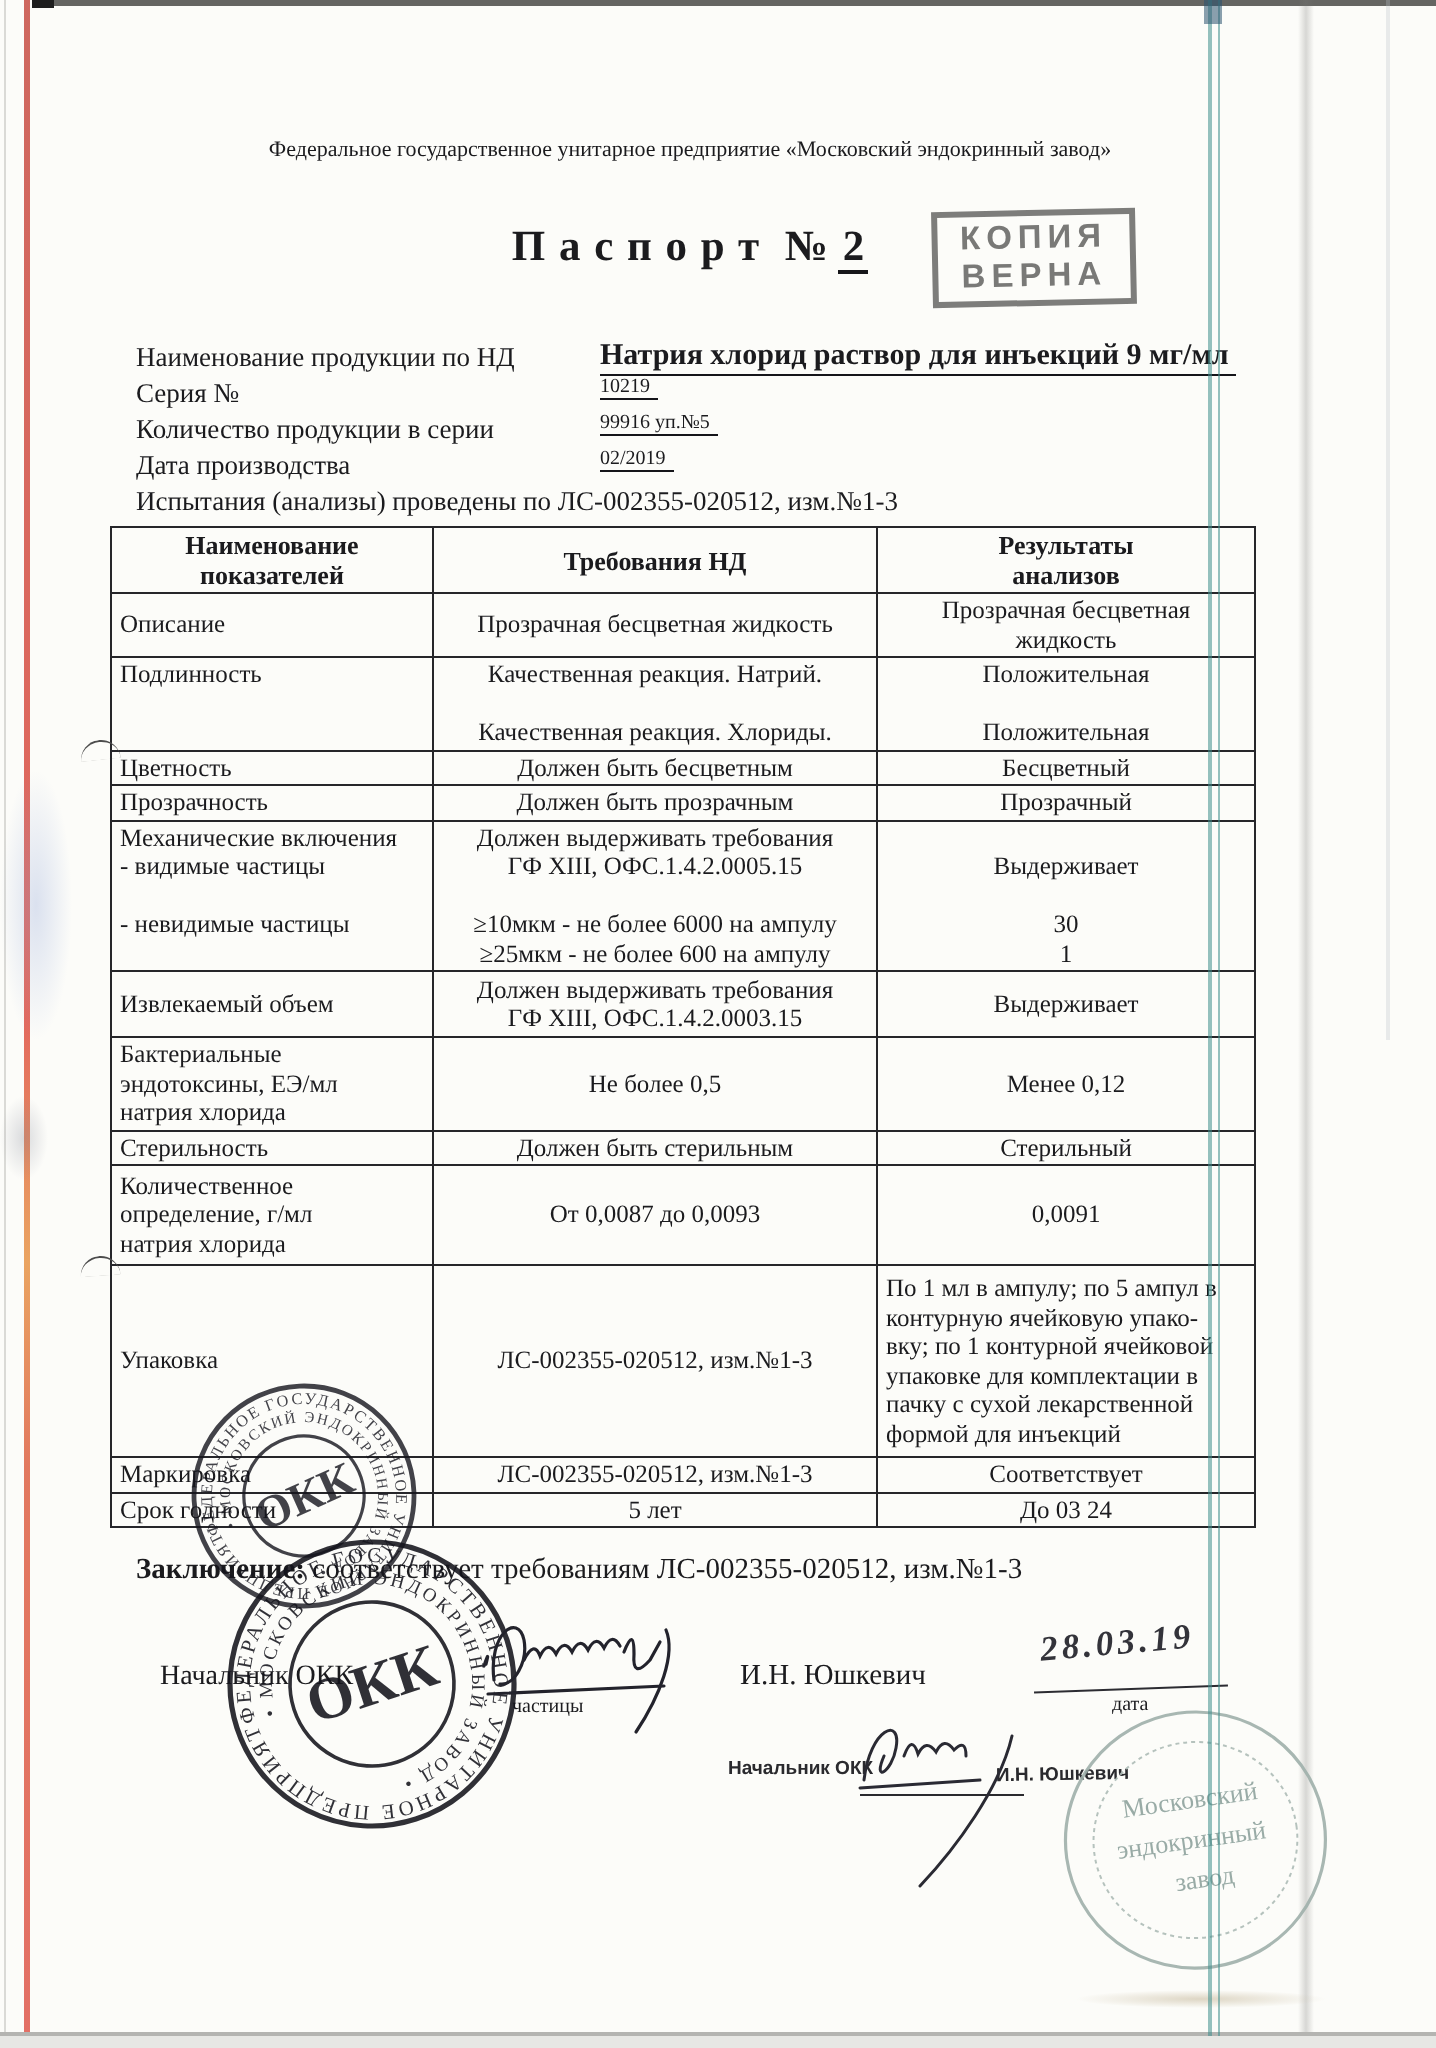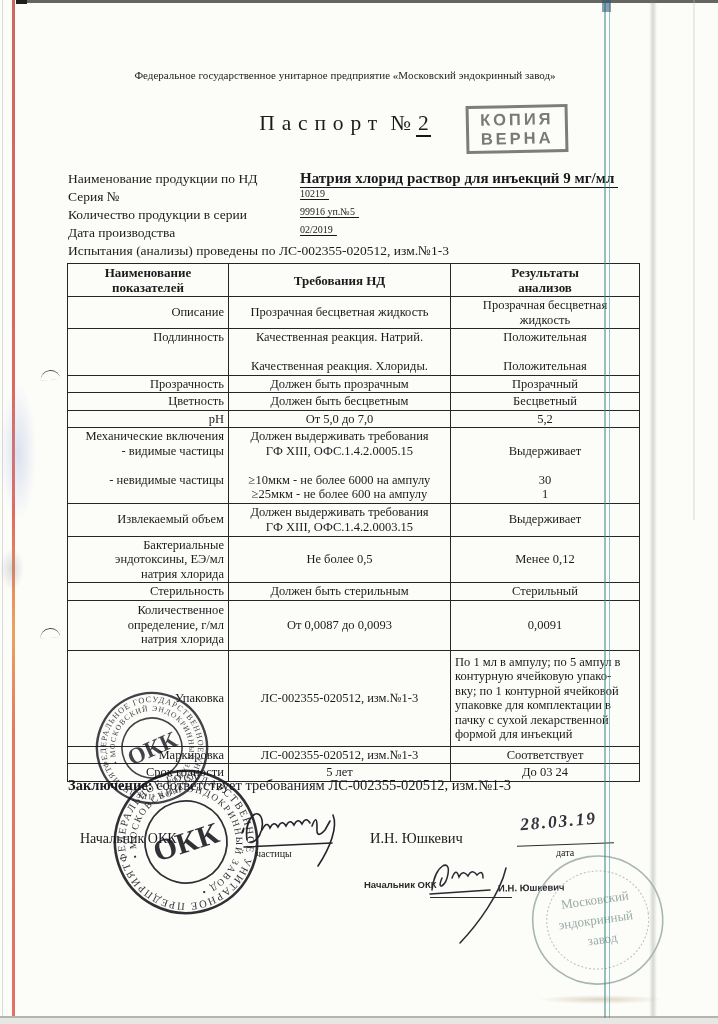--- a/index.html
+++ b/index.html
@@ -22,39 +22,39 @@
     background:radial-gradient(closest-side,rgba(140,162,215,.30),rgba(140,162,215,0));}
   .gray-smear{left:0;top:548px;width:24px;height:42px;
     background:radial-gradient(closest-side,rgba(128,132,148,.28),rgba(128,132,148,0));}
   .pen-arc{width:20px;height:9px;border-top:1.7px solid #4c4c4c;border-radius:50% 50% 0 0/100% 100% 0 0;}
   .bottom-line{left:0;top:1016px;width:718px;height:2px;background:#b4b4b1;}
   .bottom-strip{left:0;top:1018px;width:718px;height:6px;background:#e7e7e4;}
   .beige-smudge{left:538px;top:995px;width:125px;height:9px;border-radius:50%;
     background:radial-gradient(closest-side,rgba(196,182,152,.55),rgba(196,182,152,0));}
   
   .org-line{left:55px;top:69px;width:580px;text-align:center;font-size:11px;}
-  .title-row{left:55px;top:111px;width:580px;text-align:center;font-size:21.5px;font-weight:normal;}
+  .title-row{left:55px;top:111px;width:580px;text-align:center;font-size:21.5px;font-weight:bold;}
   .title-word{letter-spacing:.32em;}
   .title-no{margin-left:6px;}
   .title-num{border-bottom:2px solid #16161a;padding:0 2px;}
   .copy-stamp{left:466px;top:105px;width:96px;height:40px;border:3px solid #70706e;
     transform:rotate(-1.2deg);color:#6b6b69;font-family:"Liberation Sans",sans-serif;
     font-weight:600;font-size:16.5px;letter-spacing:3px;text-align:center;line-height:1.15;
     padding-top:2px;opacity:.9;}
   
   .field-label{left:68px;font-size:13.5px;}
   .field-value{left:300px;font-size:10px;border-bottom:1.3px solid #15151a;padding:0 4px 0 0;}
   .field-value.bold{font-weight:bold;font-size:15px;}
   .tests-line{left:68px;top:243px;font-size:13.5px;}
   
-  table.res{position:absolute;left:67px;top:263px;width:572px;border-collapse:collapse;table-layout:fixed;}
+  table.res{position:absolute;left:55px;top:263px;width:572px;border-collapse:collapse;table-layout:fixed;}
   table.res td,table.res th{border:1.3px solid #26262a;font-size:12.5px;line-height:1.16;
     padding:1px 4px;vertical-align:middle;white-space:pre-line;color:#1b1b1e;overflow:hidden;}
   table.res th{font-weight:bold;font-size:13px;text-align:center;}
-  td.c1{text-align:right;padding-left:6px;}
+  td.c1{text-align:left;padding-left:6px;}
   td.c2,td.c3{text-align:center;}
   tr.vtop td{vertical-align:top;}
   td.res-left{text-align:left;vertical-align:top;padding-left:5px;}
   
   .conclusion{left:68px;top:777px;font-size:14.5px;width:575px;}
   .conclusion b{font-weight:bold;}
   .sig-label{font-size:14px;}
   .small-cap{font-size:10px;}
   .date-hand{left:520px;top:811px;font-size:17.5px;font-style:italic;letter-spacing:2px;
     color:#33333a;transform:rotate(-5deg);font-weight:600;}
@@ -120,33 +120,28 @@
         <tr class="vtop" style="height: 45px;">
           <td class="c1">Подлинность</td>
           <td class="c2">Качественная реакция. Натрий.
 
 Качественная реакция. Хлориды.</td>
           <td class="c3">Положительная
 
 Положительная</td>
         </tr>
         <tr style="height: 17px;">
+          <td class="c1">Цветность</td>
+          <td class="c2">Должен быть бесцветным</td>
+          <td class="c3">Бесцветный</td>
+        </tr>
+        <tr style="height: 17px;">
           <td class="c1">Прозрачность</td>
           <td class="c2">Должен быть прозрачным</td>
           <td class="c3">Прозрачный</td>
-        </tr>
-        <tr style="height: 17px;">
-          <td class="c1">Цветность</td>
-          <td class="c2">Должен быть бесцветным</td>
-          <td class="c3">Бесцветный</td>
-        </tr>
-        <tr style="height: 17px;">
-          <td class="c1">pH</td>
-          <td class="c2">От 5,0 до 7,0</td>
-          <td class="c3">5,2</td>
         </tr>
         <tr class="vtop" style="height: 74px;">
           <td class="c1">Механические включения
 - видимые частицы
 
 - невидимые частицы</td>
           <td class="c2">Должен выдерживать требования
 ГФ XIII, ОФС.1.4.2.0005.15
 
 ≥10мкм - не более 6000 на ампулу

